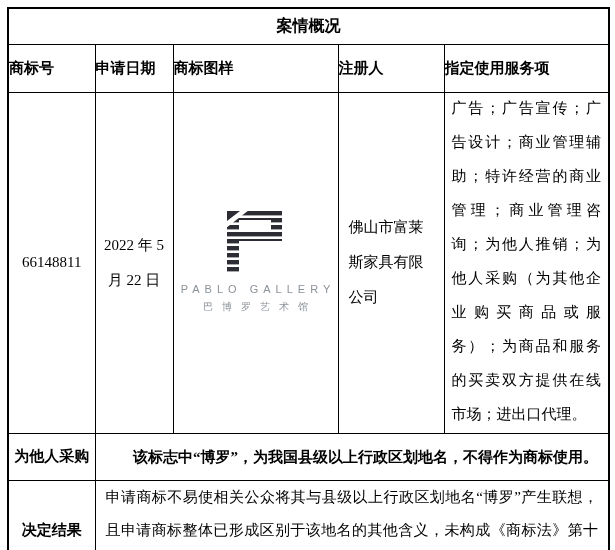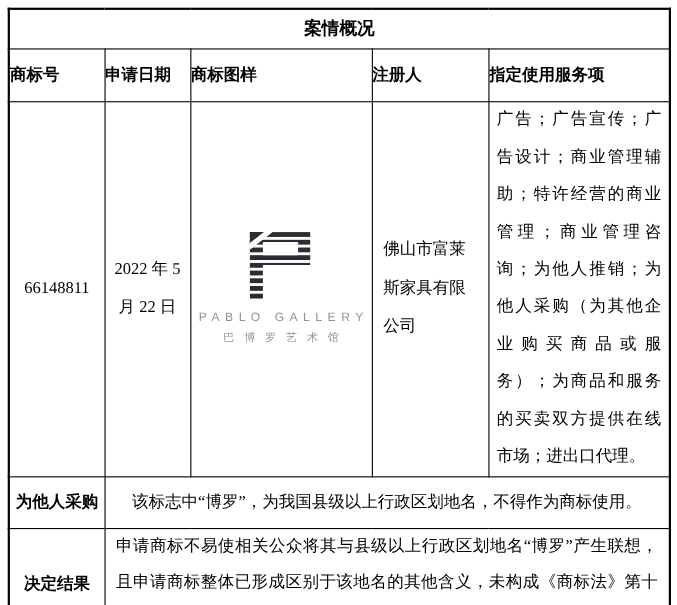--- a/index.html
+++ b/index.html
@@ -38,21 +38,21 @@
   td.no-cell   { text-align: center; }
   td.date-cell { text-align: center; padding: 0 5px; line-height: 35px; }
   td.logo-cell { text-align: center; padding: 0; }
   td.reg-cell  { text-align: left; padding: 0 10px; line-height: 35px; }
   td.serv-cell { text-align: justify; padding: 0 7px; line-height: 34px; font-family: Liberation Mono, monospace; }
   td.label-cell {
     text-align: center; font-weight: bold; font-size: 15px;
   }
   tr.reject-row td { height: 44px; }
   tr.decide-row td { height: 100px; }
-  td.reject-content { text-align: center; padding: 12px 10px; line-height: 22px; }
+  td.reject-content { text-align: right; padding: 12px 10px; line-height: 22px; font-weight: bold; }
   td.decide-content { text-align: justify; padding: 0 10px; line-height: 33px; }
 
   
   .logo-wrap { display: inline-block; text-align: center; }
   .logo-p { display: block; margin: 0 auto 10px auto; }
   .logo-latin {
     font-family: "Liberation Sans", "DejaVu Sans", sans-serif;
     font-size: 11px;
     letter-spacing: 5px;
     white-space: nowrap;

